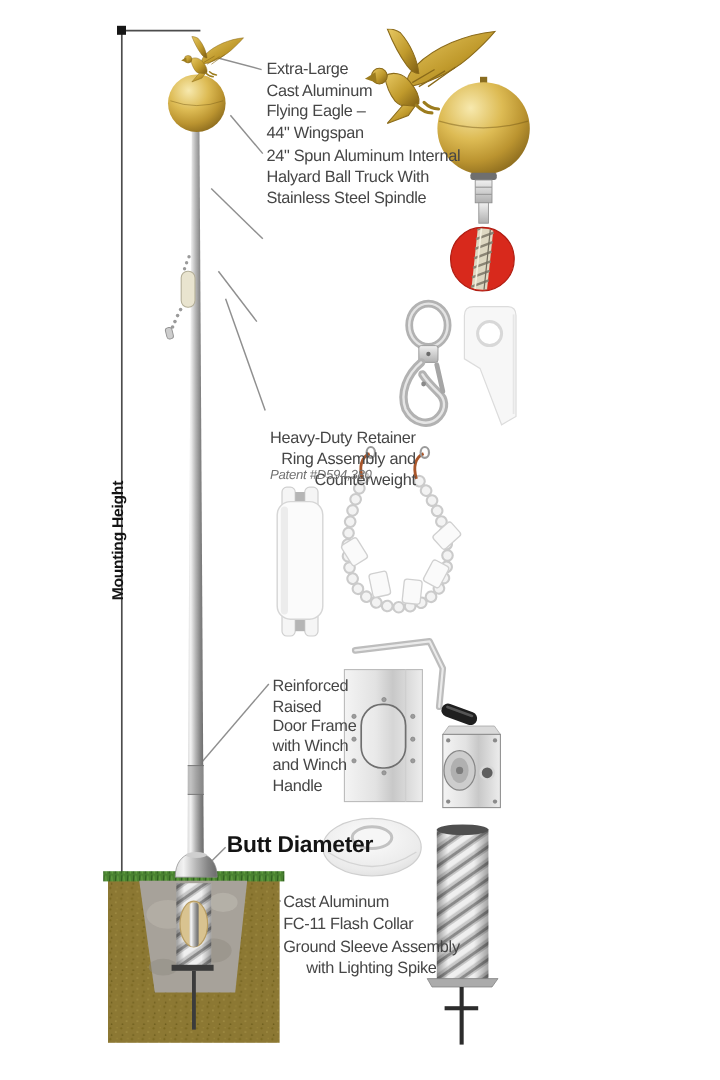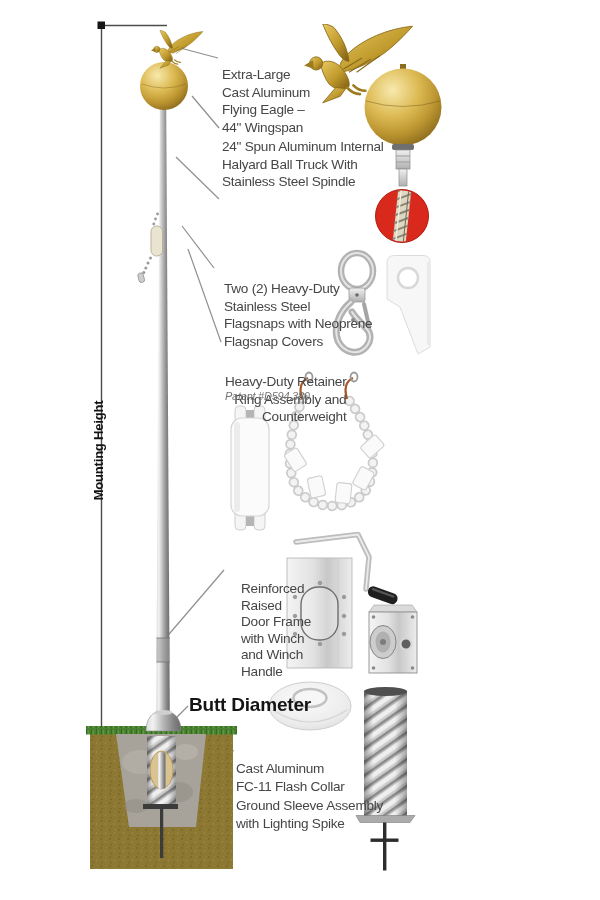--- a/index.html
+++ b/index.html
@@ -2,21 +2,21 @@
 <html><head>
 <meta charset="utf-8">
 <style>
   html,body{margin:0;padding:0;background:#ffffff;}
   .canvas{
     position:relative;width:600px;height:900px;background:#ffffff;overflow:hidden;
     font-family:"Liberation Sans", sans-serif;
   }
   .callout{
     position:absolute;white-space:pre-line;color:#464646;
-    font-size:13.6px;line-height:17.6px;letter-spacing:-0.25px;margin-top:17px;
+    font-size:13.6px;line-height:17.6px;letter-spacing:-0.25px;
   }
   .callout.small{line-height:16.6px;}
   .patent{position:absolute;color:#737373;font-size:11px;font-style:italic;letter-spacing:-0.25px;}
   .bold-label{position:absolute;color:#141414;font-weight:bold;font-size:19px;letter-spacing:-0.2px;}
   .mounting{
     position:absolute;left:42px;top:443px;width:112px;height:15px;
     transform:rotate(-90deg);transform-origin:center;
     color:#141414;font-weight:bold;font-size:13px;text-align:center;letter-spacing:-0.2px;
   }
   svg.scene{position:absolute;left:0;top:0;}
@@ -289,32 +289,28 @@
 
   <div class="mounting">Mounting Height</div>
 
   <div class="callout" style="left:222px;top:49px;">Extra-Large
 Cast Aluminum
 Flying Eagle –
 44" Wingspan</div>
   <div class="callout" style="left:222px;top:121px;">24" Spun Aluminum Internal
 Halyard Ball Truck With
 Stainless Steel Spindle</div>
-  <div class="callout" style="left:224px;top:263px;">Two (2) Heavy-Duty
-Stainless Steel
-Flagsnaps with Neoprene
-Flagsnap Covers</div>
   <div class="callout" style="left:225px;top:356px;text-align:right;">Heavy-Duty Retainer
 Ring Assembly and
 Counterweight</div>
   <div class="patent" style="left:225px;top:390px;">Patent #D594,380</div>
-  <div class="callout small" style="left:241px;top:564px;">Reinforced
+  <div class="callout small" style="left:227px;top:564px;">Reinforced
 Raised
 Door Frame
 with Winch
 and Winch
 Handle</div>
   <div class="bold-label" style="left:189px;top:694px;">Butt Diameter</div>
   <div class="callout" style="left:236px;top:743px;">Cast Aluminum
 FC-11 Flash Collar</div>
-  <div class="callout" style="left:236px;top:780px;">Ground Sleeve Assembly
+  <div class="callout" style="left:236px;top:780px;text-align:center;">Ground Sleeve Assembly
 with Lighting Spike</div>
 </div>
 
 </body></html>

